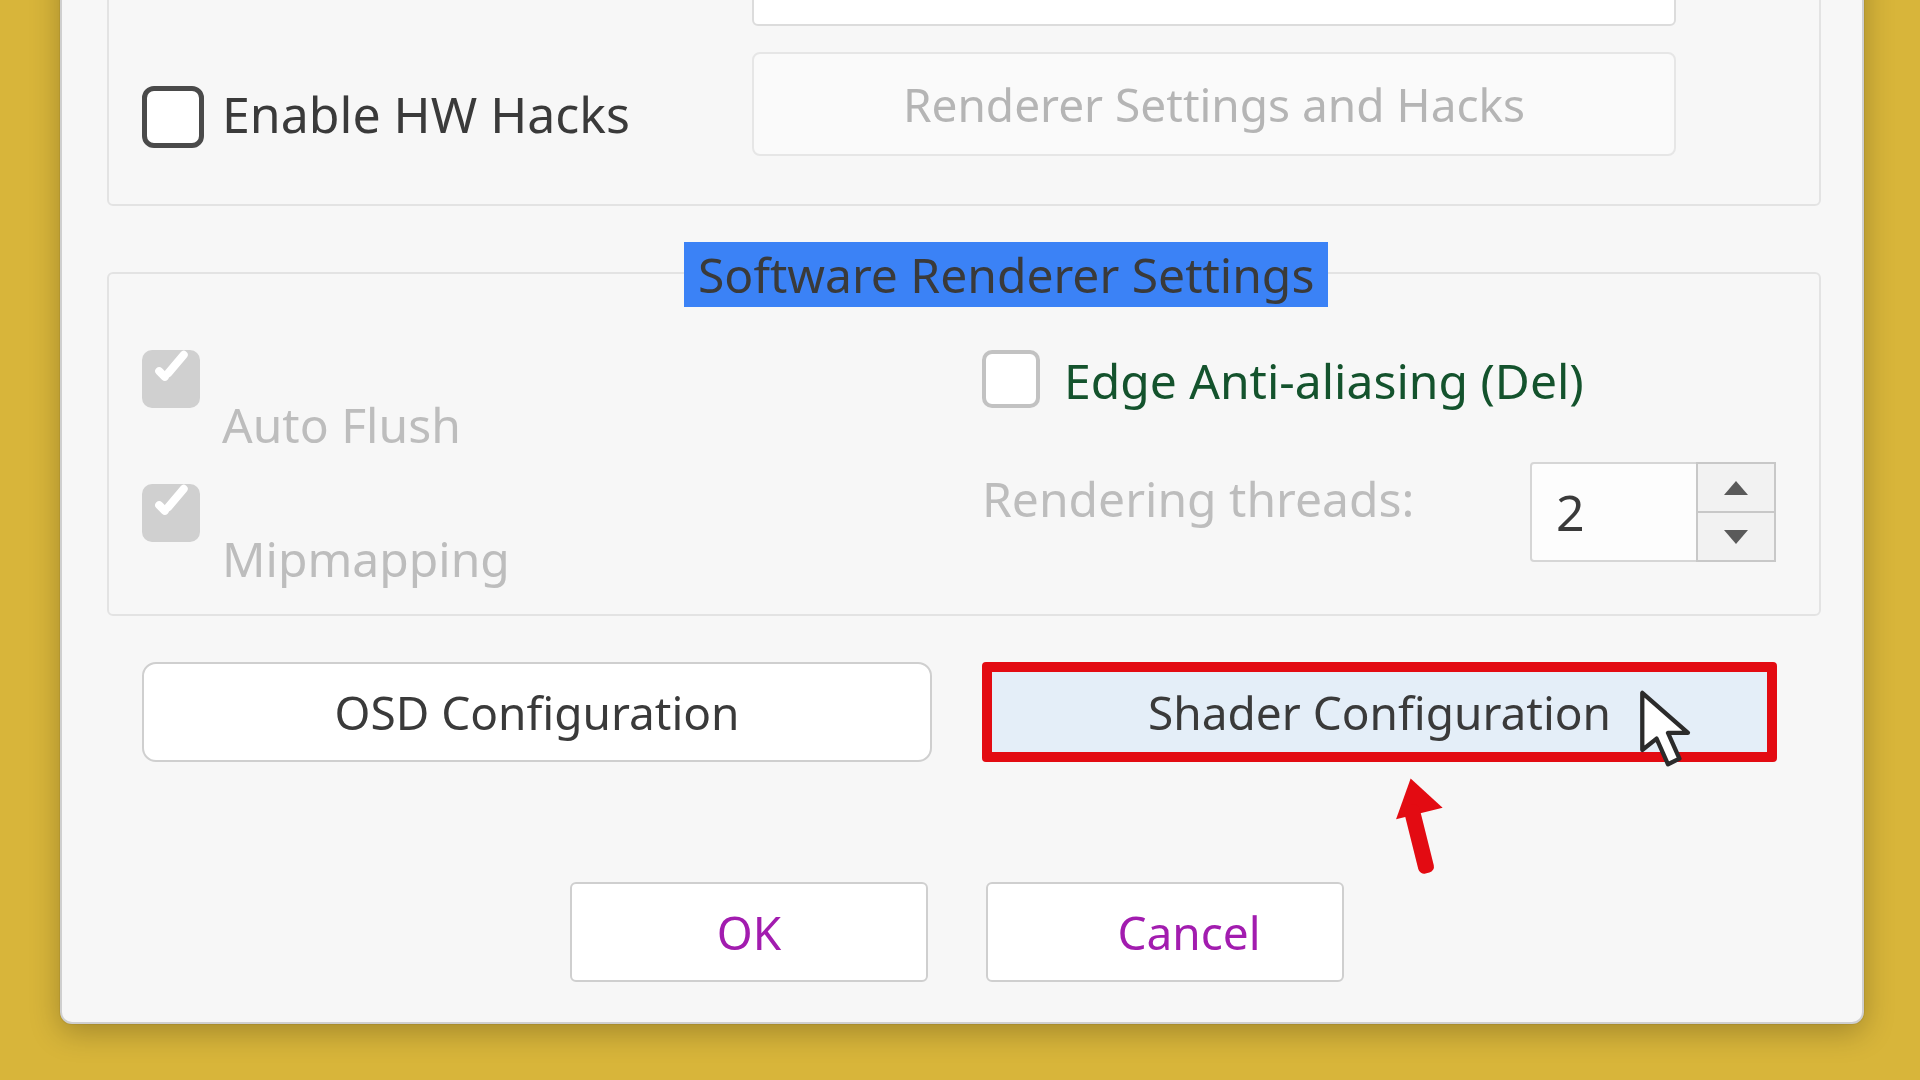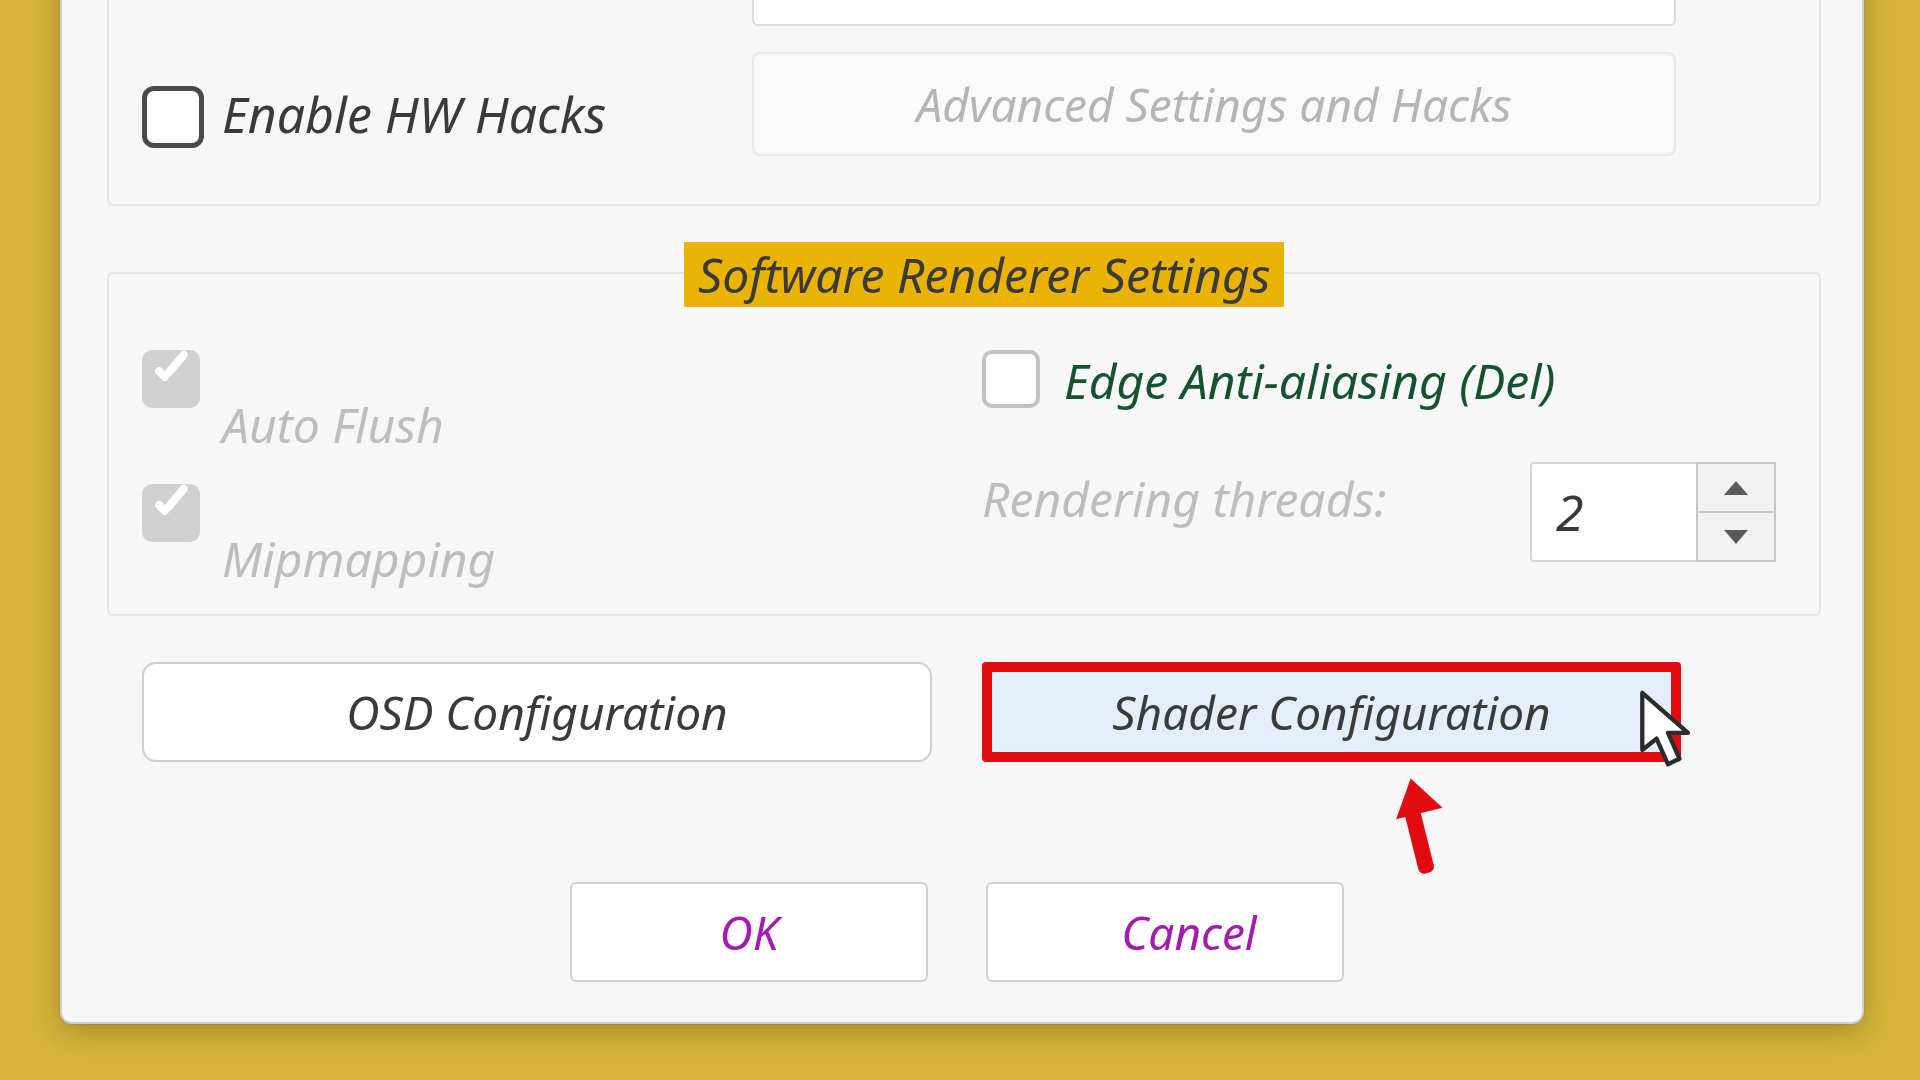--- a/index.html
+++ b/index.html
@@ -10,21 +10,20 @@
     overflow: hidden;
     font-family: "Segoe UI", "Noto Sans", Arial, sans-serif;
     -webkit-font-smoothing: antialiased;
   }
 
   
   .outer {
     position: absolute;
     inset: 0;
     background: #d8b53a;
-    font-style: italic;
   }
 
   
   .dialog {
     position: absolute;
     left: 60px;
     top: -700px;        
     width: 1800px;
     height: 1720px;
     background: #f7f7f7;
@@ -111,21 +110,21 @@
     top: 970px;
     width: 1710px;
     height: 340px;
     border: 2px solid #e3e3e3;
     border-radius: 6px;
   }
   .group-sr-title {
     position: absolute;
     left: 575px;
     top: -32px;
-    background: #eab308;
+    background: #3b82f6;
     padding: 0 14px;
     font-size: 48px;
     color: #3a3a3a;
     white-space: nowrap;
   }
 
   .sr-check {
     position: absolute;
     width: 58px;
     height: 58px;
@@ -254,21 +253,21 @@
     border-radius: 14px;
     font-size: 46px;
     color: #3a3a3a;
     display: flex;
     align-items: center;
     justify-content: center;
     box-sizing: border-box;
   }
   .osd-btn    { left: 80px;  top: 1360px; width: 790px; }
   .shader-btn {
-    left: 920px; top: 1360px; width: 699px;
+    left: 920px; top: 1360px; width: 795px;
     background: #e4eef8;
     border: 10px solid #e30b12;   
     border-radius: 4px;
   }
 
   
   .red-arrow {
     position: absolute;
     left: 1315px;
     top: 1474px;
@@ -332,21 +331,21 @@
   <div class="dialog">
 
     <div class="group-top"></div>
     <div class="faint-dropdown"></div>
 
     <div class="hwhacks-row">
       <div class="hwhacks-check"></div>
       <div class="hwhacks-label">Enable HW Hacks</div>
     </div>
 
-    <div class="adv-btn">Advanced Settings and Hacks</div>
+    <div class="adv-btn">Renderer Settings and Hacks</div>
 
     <div class="group-sr">
       <div class="group-sr-title">Software Renderer Settings</div>
     </div>
 
     <div class="sr-check disabled-on c-autoflush">
         <span class="tick"></span>
       </div>
     <div class="sr-label disabled l-autoflush">Auto Flush</div>
 

